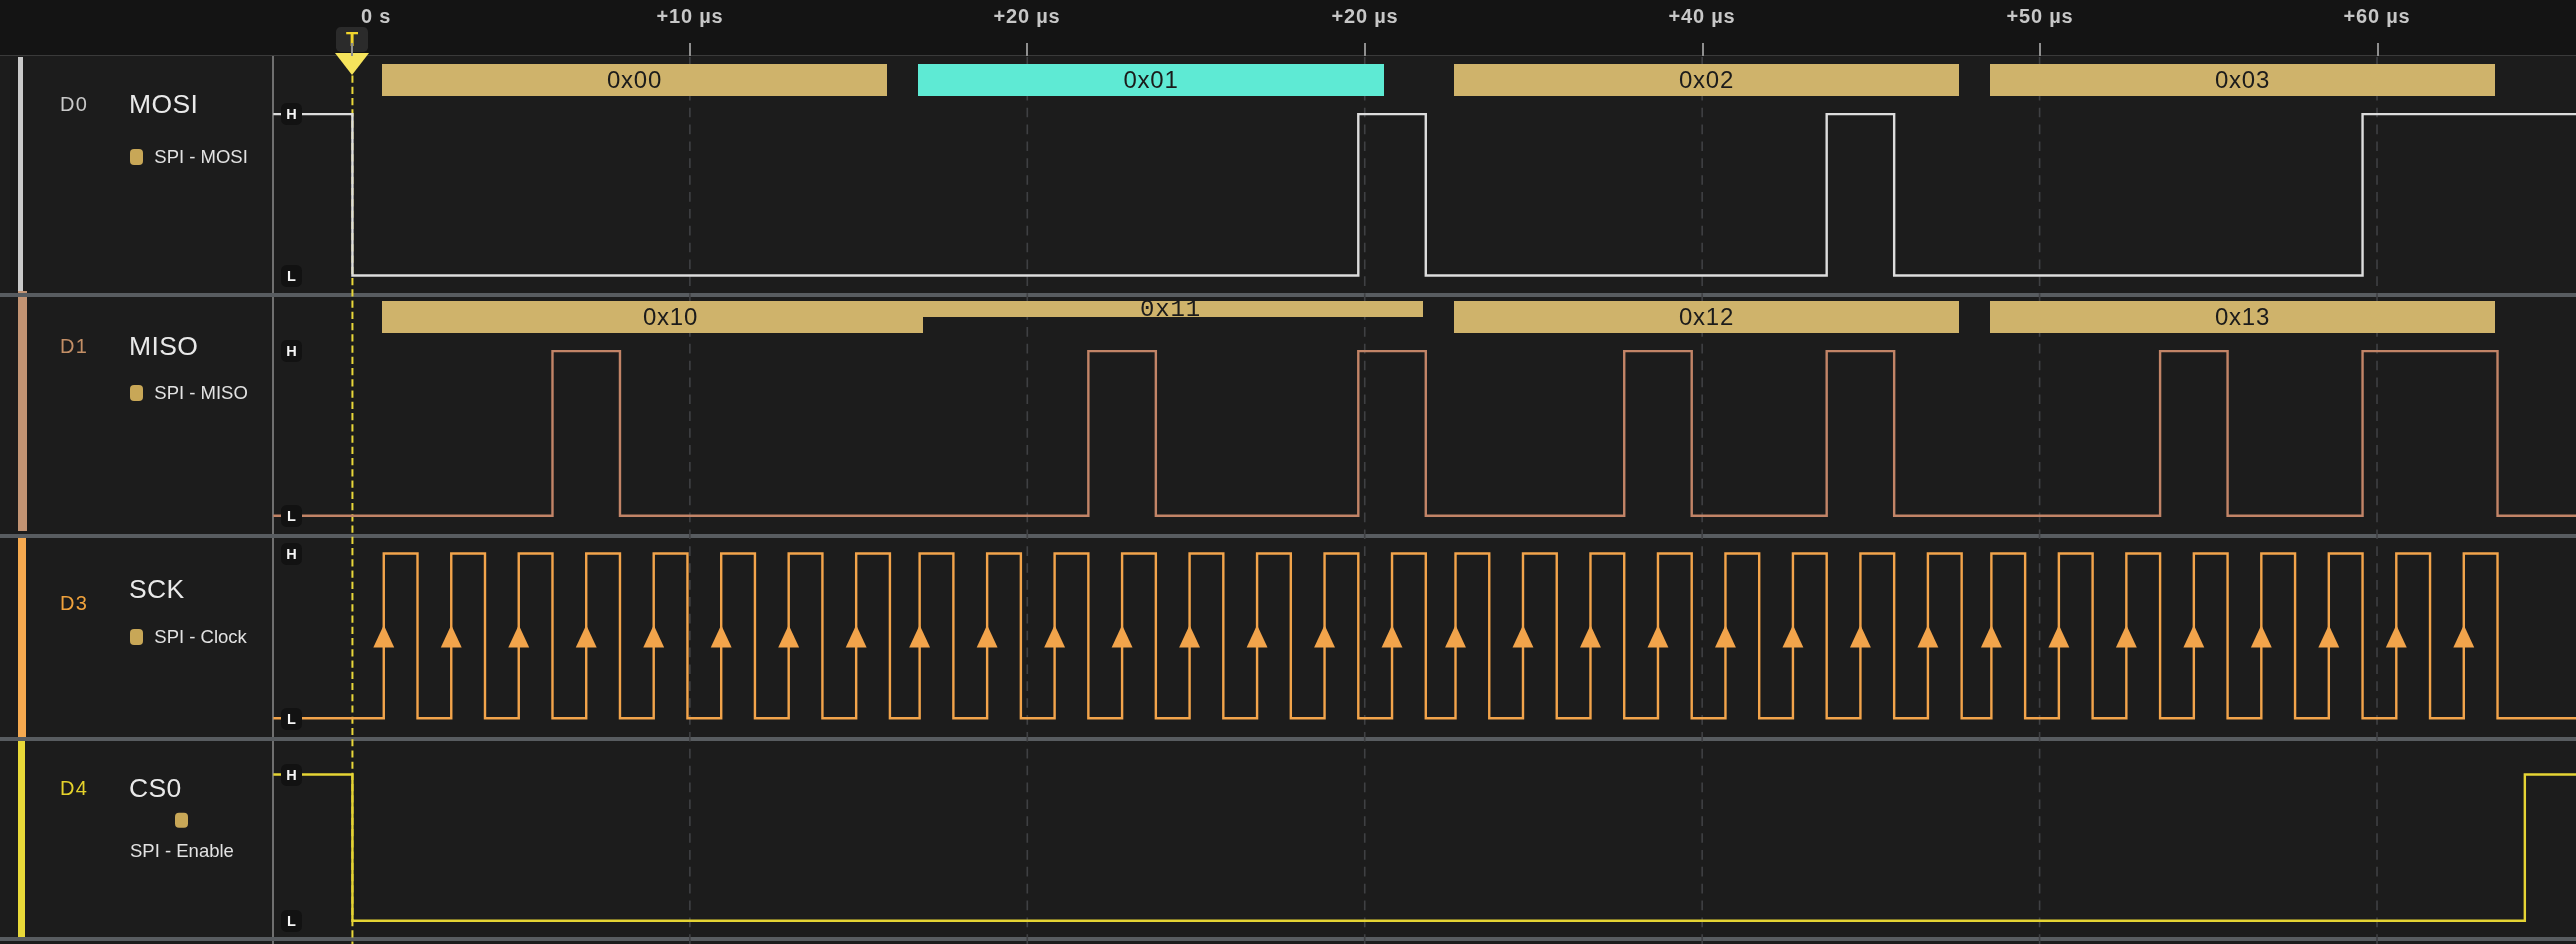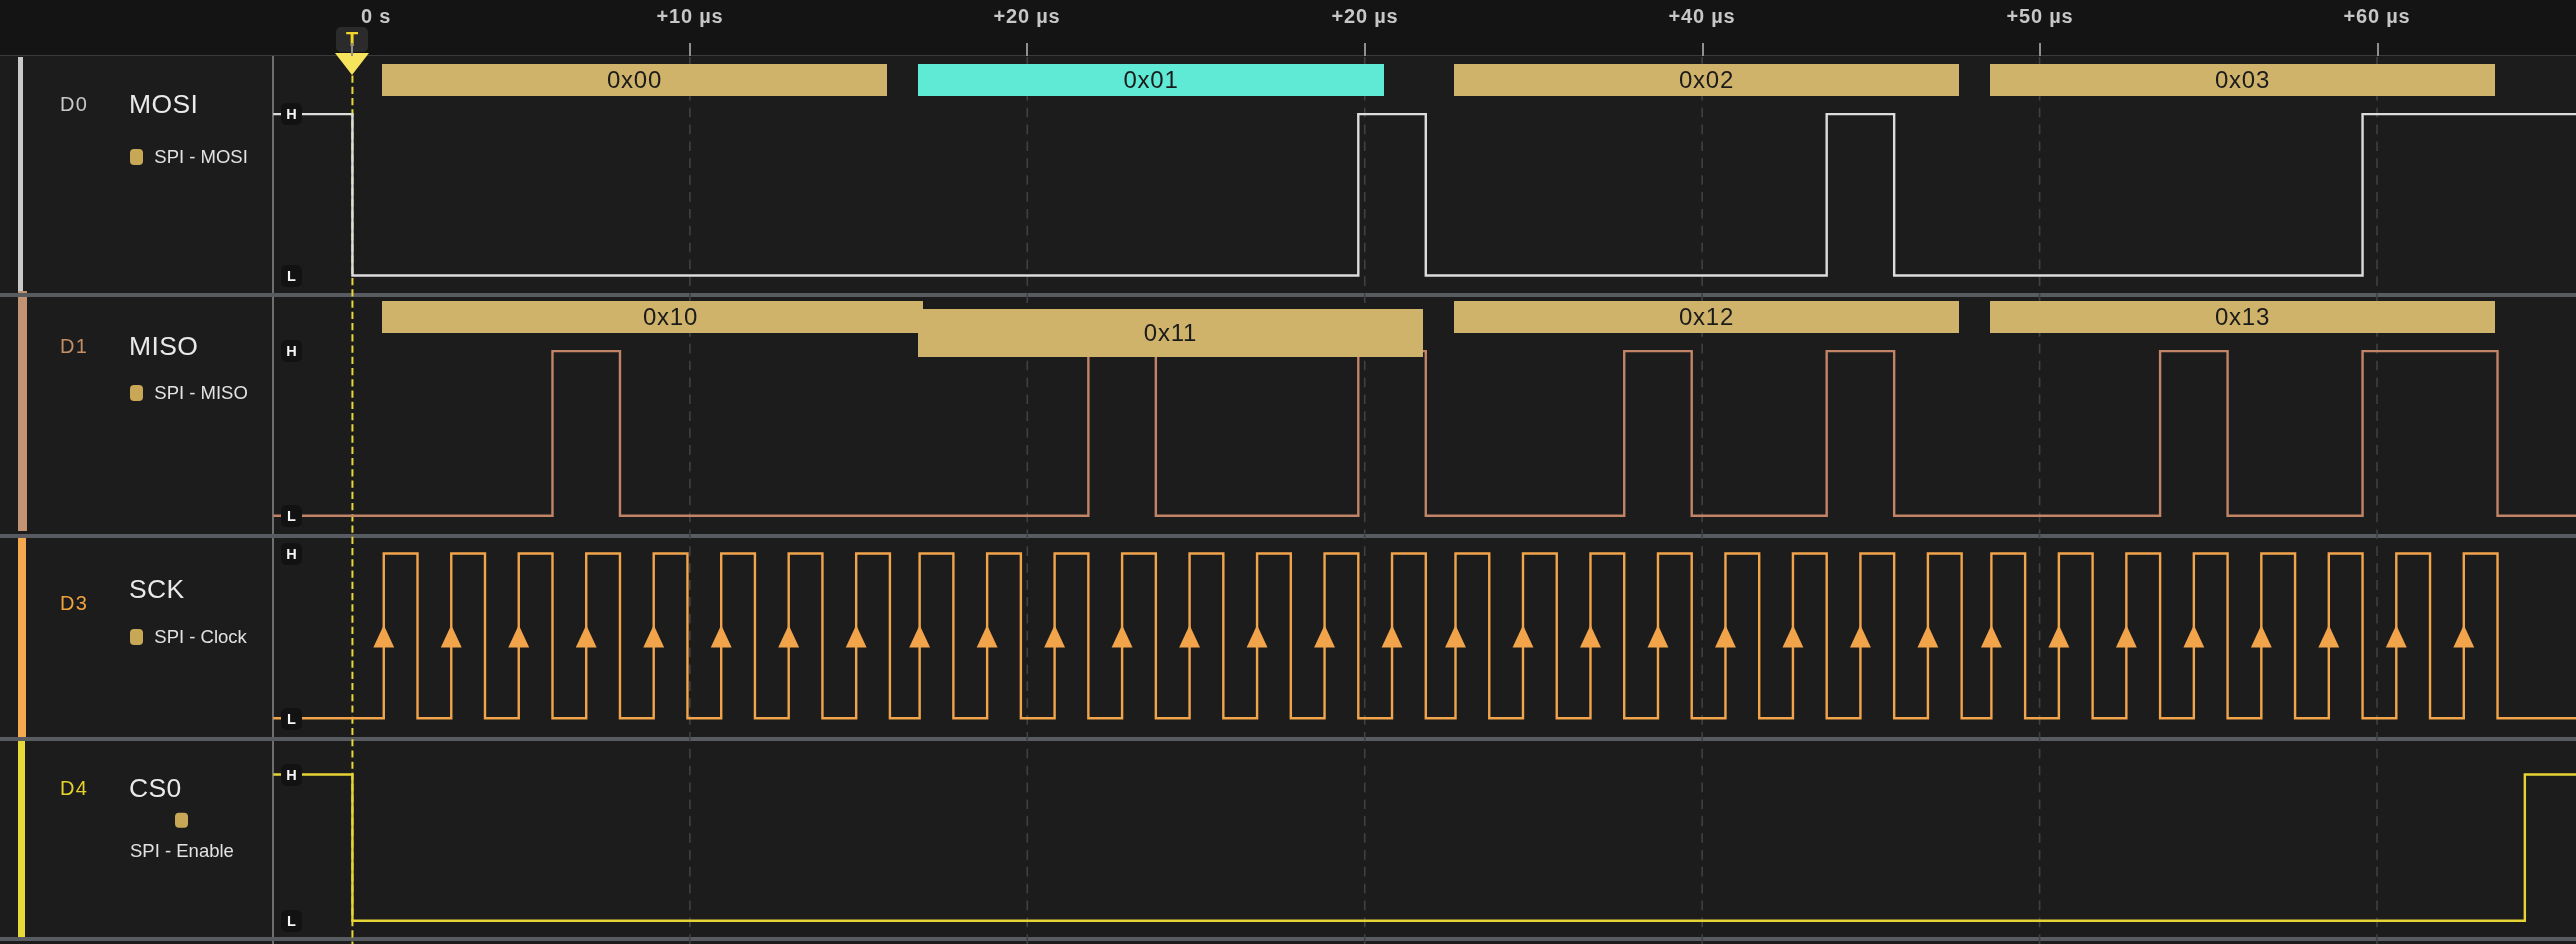--- a/index.html
+++ b/index.html
@@ -144,21 +144,21 @@
       <polyline points="341,964 438,964 438,1146 3142,1146 3142,964 3205,964" fill="none" stroke="#e5d434" stroke-width="3" stroke-linecap="square"></polyline>
     </svg>
   <div id="overlay">
       <div class="byte-box" style="left: 382px; width: 505px; top: 64px; height: 32px; background: rgb(207, 179, 107);">0x00</div>
       <div class="byte-box" style="left: 918px; width: 466px; top: 64px; height: 32px; background: #5eead4;">0x01</div>
       <div class="byte-box" style="left: 1454px; width: 505px; top: 64px; height: 32px; background: rgb(207, 179, 107);">0x02</div>
       <div class="byte-box" style="left: 1990px; width: 505px; top: 64px; height: 32px; background: rgb(207, 179, 107);">0x03</div>
       <div class="level-badge" style="top: 114px;">H</div>
       <div class="level-badge" style="top: 276px;">L</div>
       <div class="byte-box" style="left: 382px; width: 505px; top: 301px; height: 32px; background: rgb(207, 179, 107); padding-left: 36px;">0x10</div>
-      <div class="byte-box" style="left: 918px; width: 505px; top: 309px; height: 48px; background: rgb(207, 179, 107);">0x11</div>
+      <div class="byte-box" style="left: 918px; width: 505px; top: 301px; height: 16px; background: rgb(207, 179, 107); font-family: Liberation Mono, monospace;">0x11</div>
       <div class="byte-box" style="left: 1454px; width: 505px; top: 301px; height: 32px; background: rgb(207, 179, 107);">0x12</div>
       <div class="byte-box" style="left: 1990px; width: 505px; top: 301px; height: 32px; background: rgb(207, 179, 107);">0x13</div>
       <div class="level-badge" style="top: 351px;">H</div>
       <div class="level-badge" style="top: 516px;">L</div>
       <div class="level-badge" style="top: 554px;">H</div>
       <div class="level-badge" style="top: 719px;">L</div>
       <div class="level-badge" style="top: 775px;">H</div>
       <div class="level-badge" style="top: 921px;">L</div>
     </div>
 <div class="separator" style="top: 293px;"></div>

